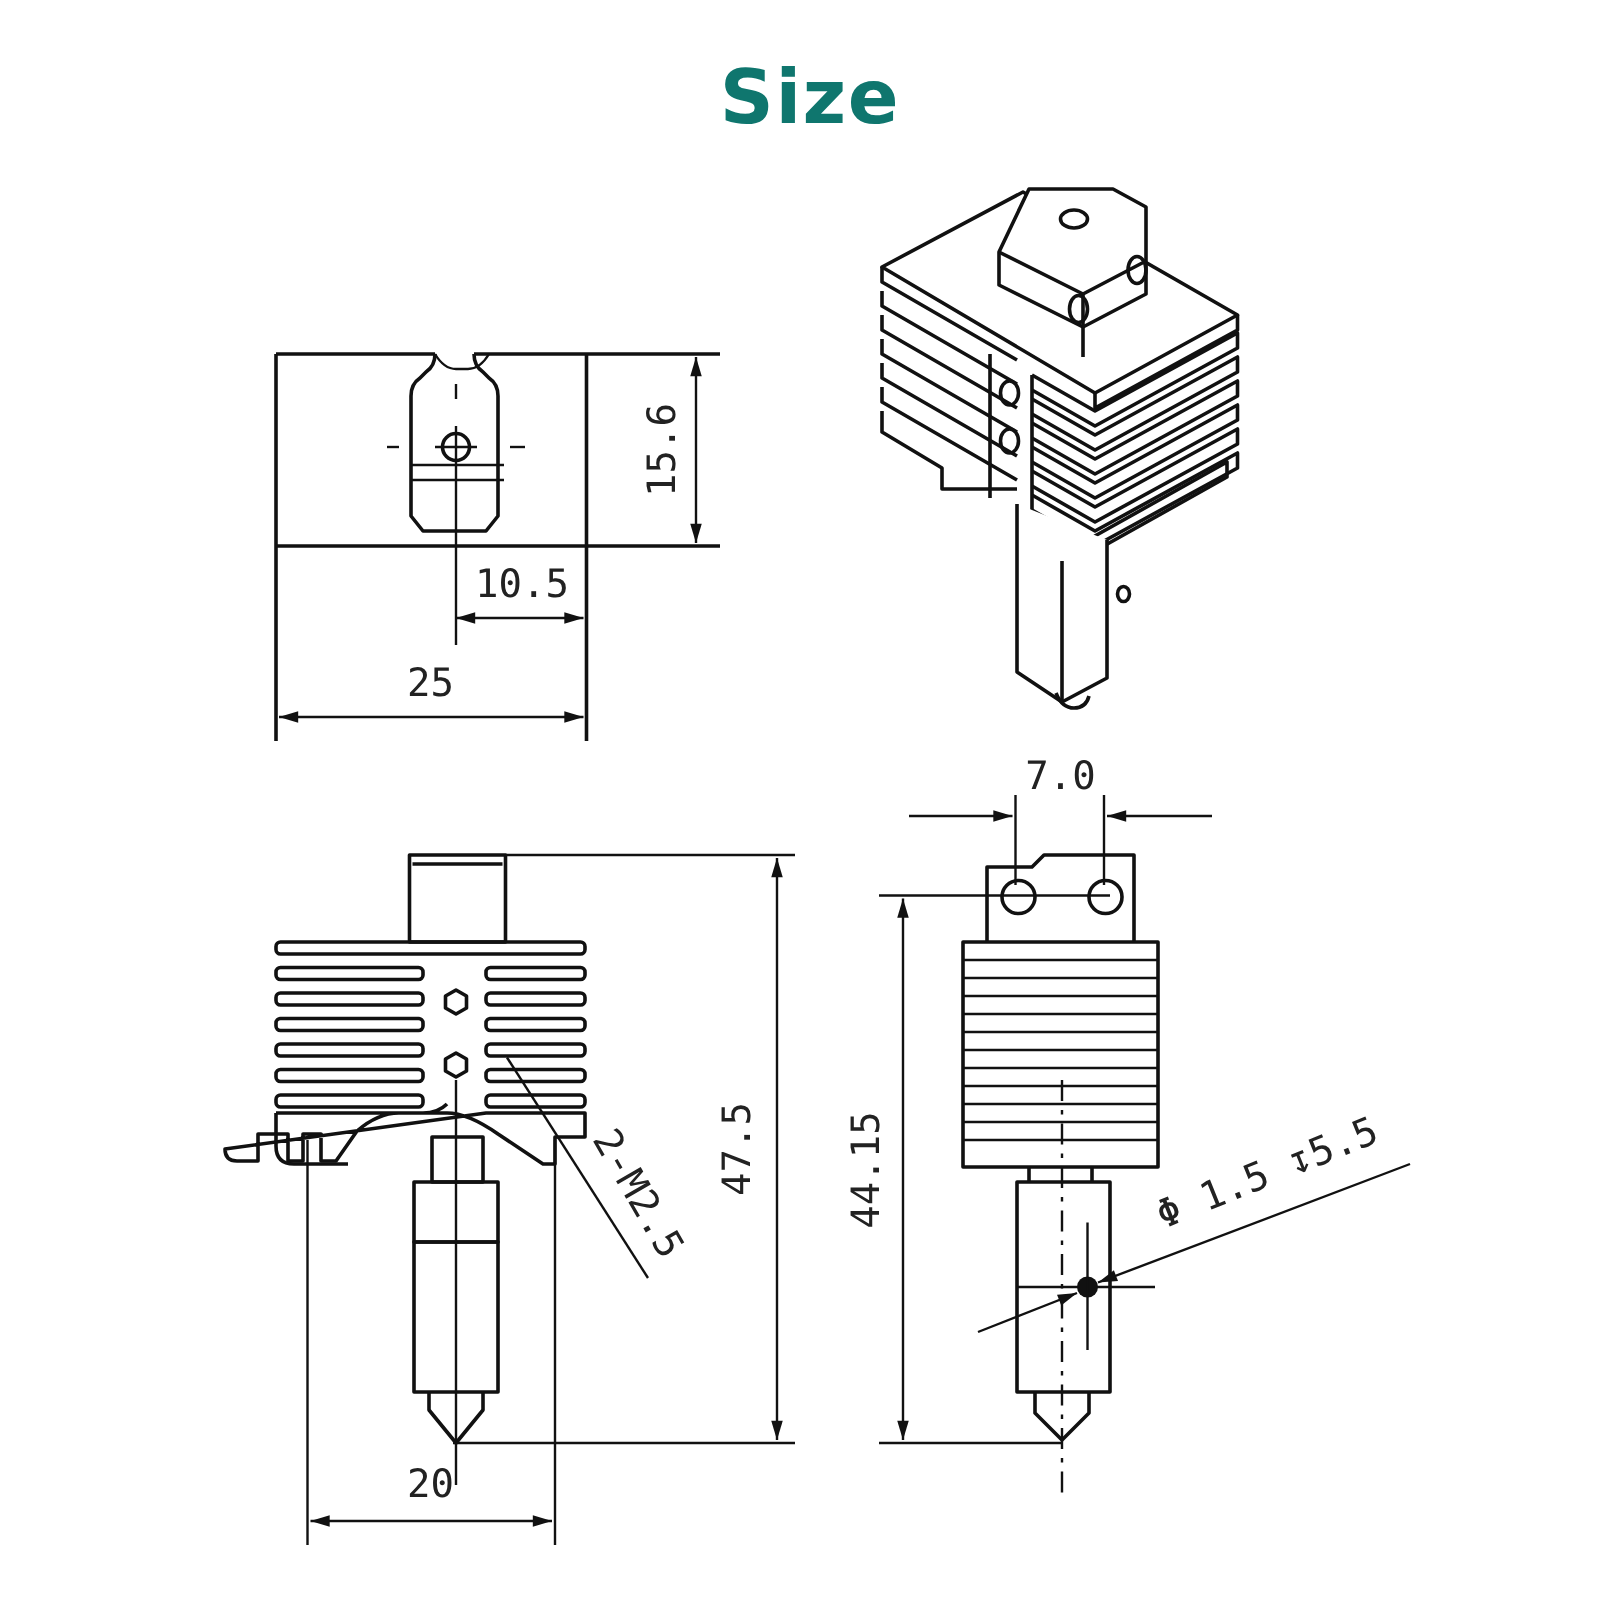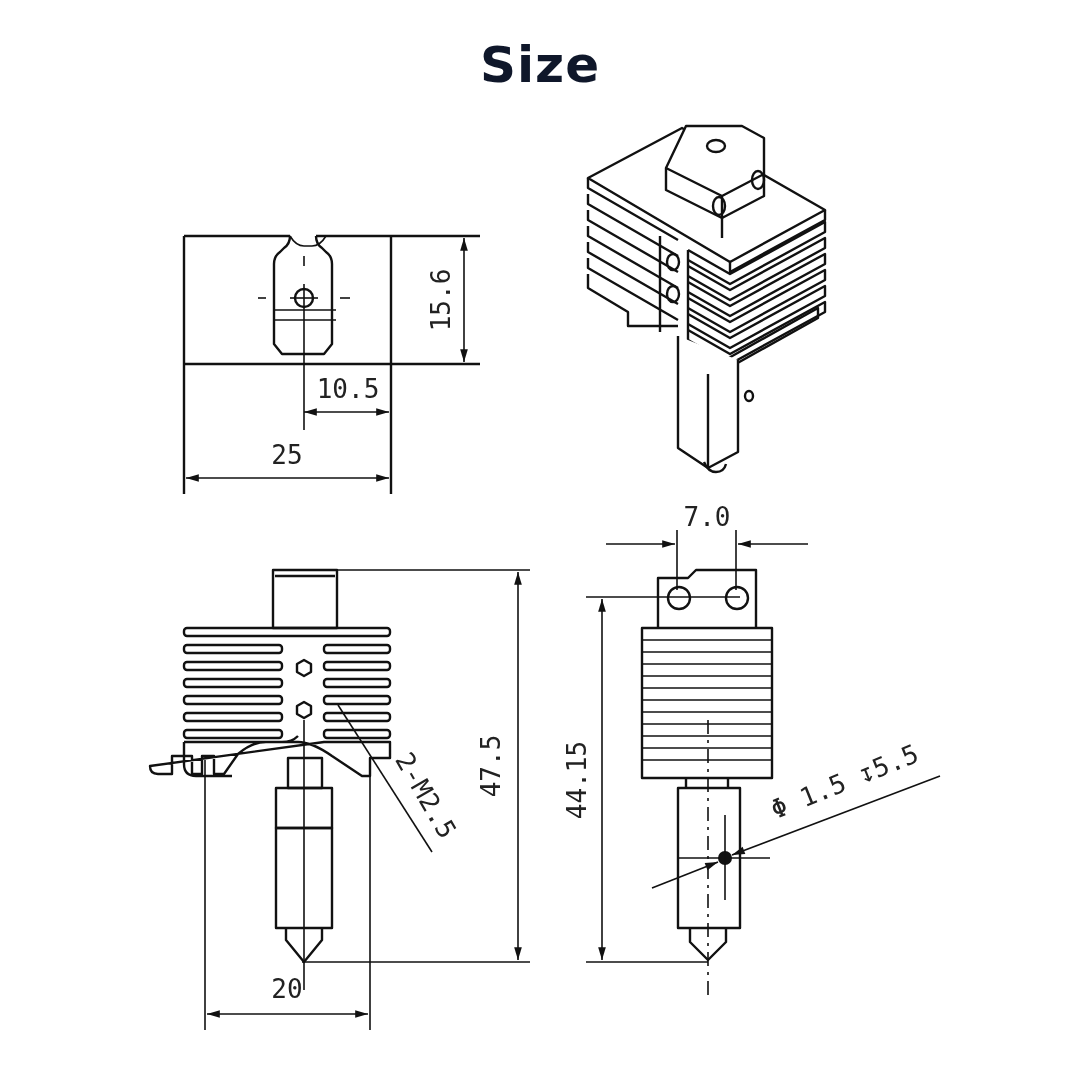--- a/index.html
+++ b/index.html
@@ -1,17 +1,17 @@
 <!DOCTYPE html>
 <html><head>
 <meta charset="utf-8">
 <style>
   html, body { margin:0; padding:0; background:#ffffff; }
   body { width:1080px; height:1080px; position:relative; overflow:hidden; font-family:"DejaVu Sans", sans-serif; }
-  .title { position:absolute; top:36px; left:0; width:1080px; text-align:center; font-size:50px; font-weight:bold; color:#0f172a; letter-spacing:1px; font-family:"DejaVu Sans", sans-serif; }
+  .title { position:absolute; top:36px; left:0; width:1080px; text-align:center; font-size:50px; font-weight:bold; color:#0f766e; letter-spacing:1px; font-family:"DejaVu Sans", sans-serif; }
   svg { position:absolute; left:0; top:0; }
   .ln { stroke:#111; stroke-width:2.4; fill:none; stroke-linejoin:round; }
   .thin { stroke:#111; stroke-width:1.6; fill:none; }
   .fill-w { fill:#fff; }
   .dim { font-family:"DejaVu Sans Mono", monospace; font-size:26px; fill:#222; }
   .dash { stroke:#111; stroke-width:1.6; stroke-dasharray:14 6 3 6; fill:none; }
 </style>
 </head>
 <body>
 

